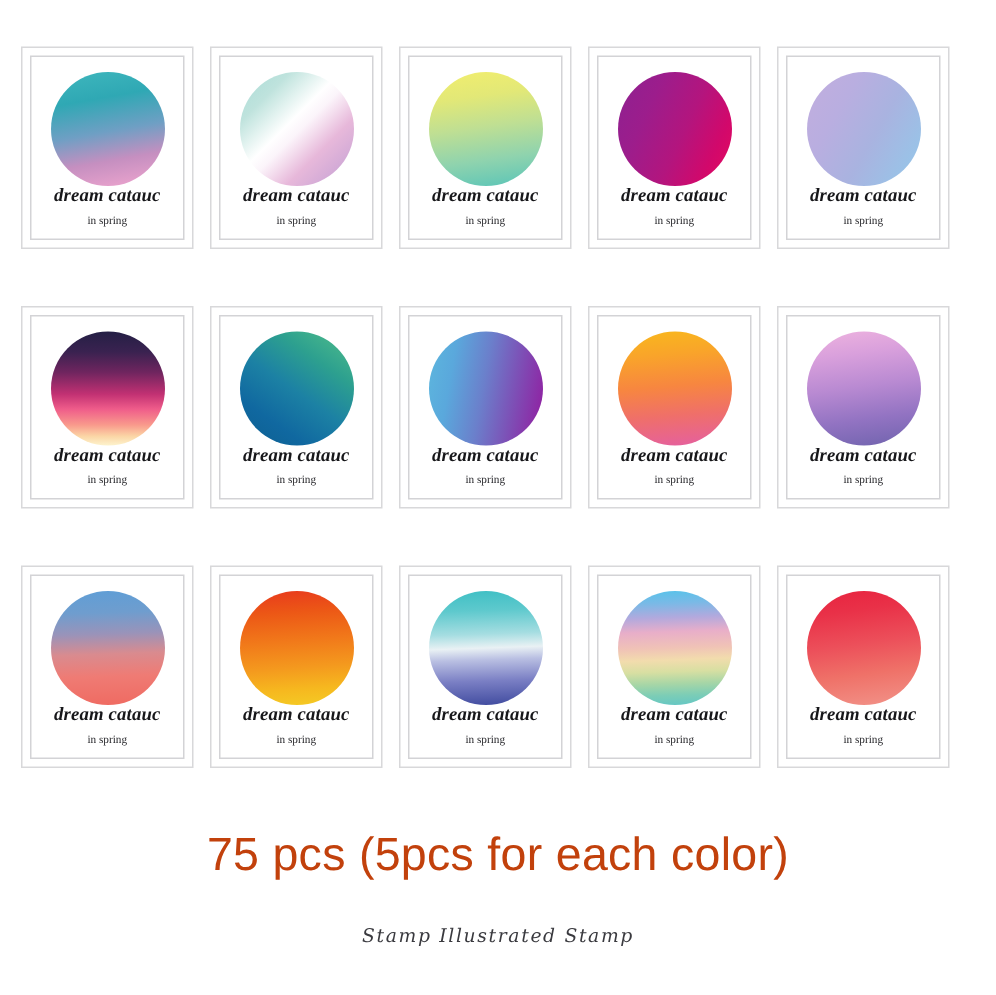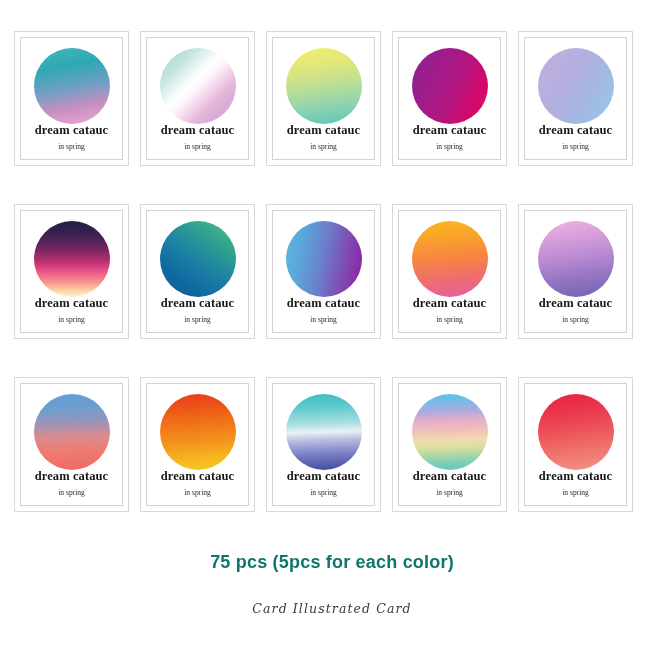--- a/index.html
+++ b/index.html
@@ -65,20 +65,21 @@
     flex: 0 0 auto;
   }
   .card-caption {
     margin-top: auto;
     margin-bottom: 13px;
     text-align: center;
     line-height: 1.05;
   }
   .card-title {
     font-family: "Liberation Serif", "DejaVu Serif", serif;
+    font-style: italic;
     font-weight: 700;
     font-size: 12.5px;
     color: #17171a;
     letter-spacing: 0.1px;
     white-space: nowrap;
   }
   .card-subtitle {
     font-family: "Liberation Serif", "DejaVu Serif", serif;
     font-size: 7.5px;
     color: #2a2a2e;
@@ -89,23 +90,23 @@
   
   .sheet-footer {
     position: absolute;
     left: 0;
     right: 0;
     top: 552px;
     text-align: center;
   }
   .footer-headline {
     font-family: "Liberation Sans", sans-serif;
-    font-size: 18px;
-    font-weight: 700;
-    color: #0f766e;
+    font-size: 31px;
+    font-weight: 400;
+    color: #c2410c;
     letter-spacing: 0.2px;
   }
   .footer-subline {
     margin-top: 28px;
     font-family: "DejaVu Serif", serif;
     font-style: italic;
     font-size: 12.5px;
     color: #3a3a3f;
     letter-spacing: 1.1px;
   }
@@ -258,16 +259,16 @@
             <div class="card-subtitle">in spring</div>
           </div>
         </div>
       </div>
     </div>
 
   </div>
 
   <div class="sheet-footer">
     <div class="footer-headline">75 pcs (5pcs for each color)</div>
-    <div class="footer-subline">Card Illustrated Card</div>
+    <div class="footer-subline">Stamp Illustrated Stamp</div>
   </div>
 
 </div>
 
 </body></html>

